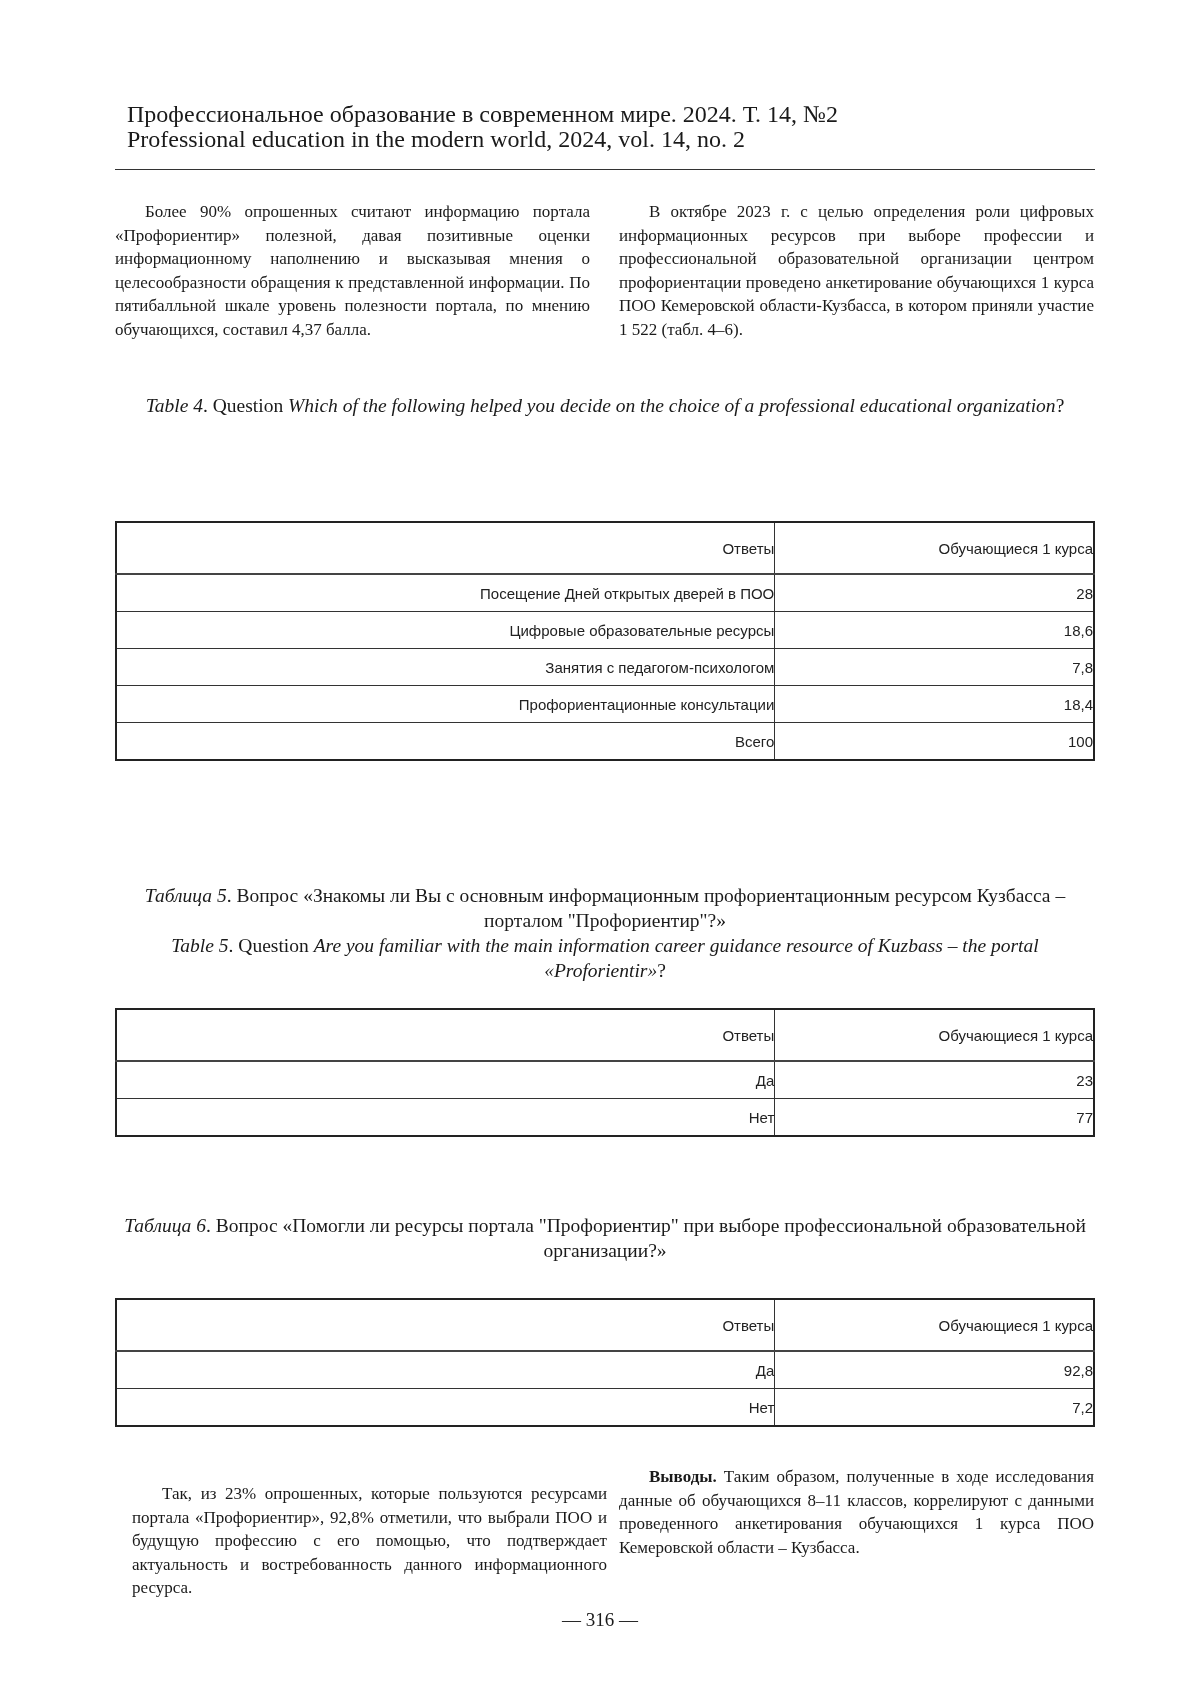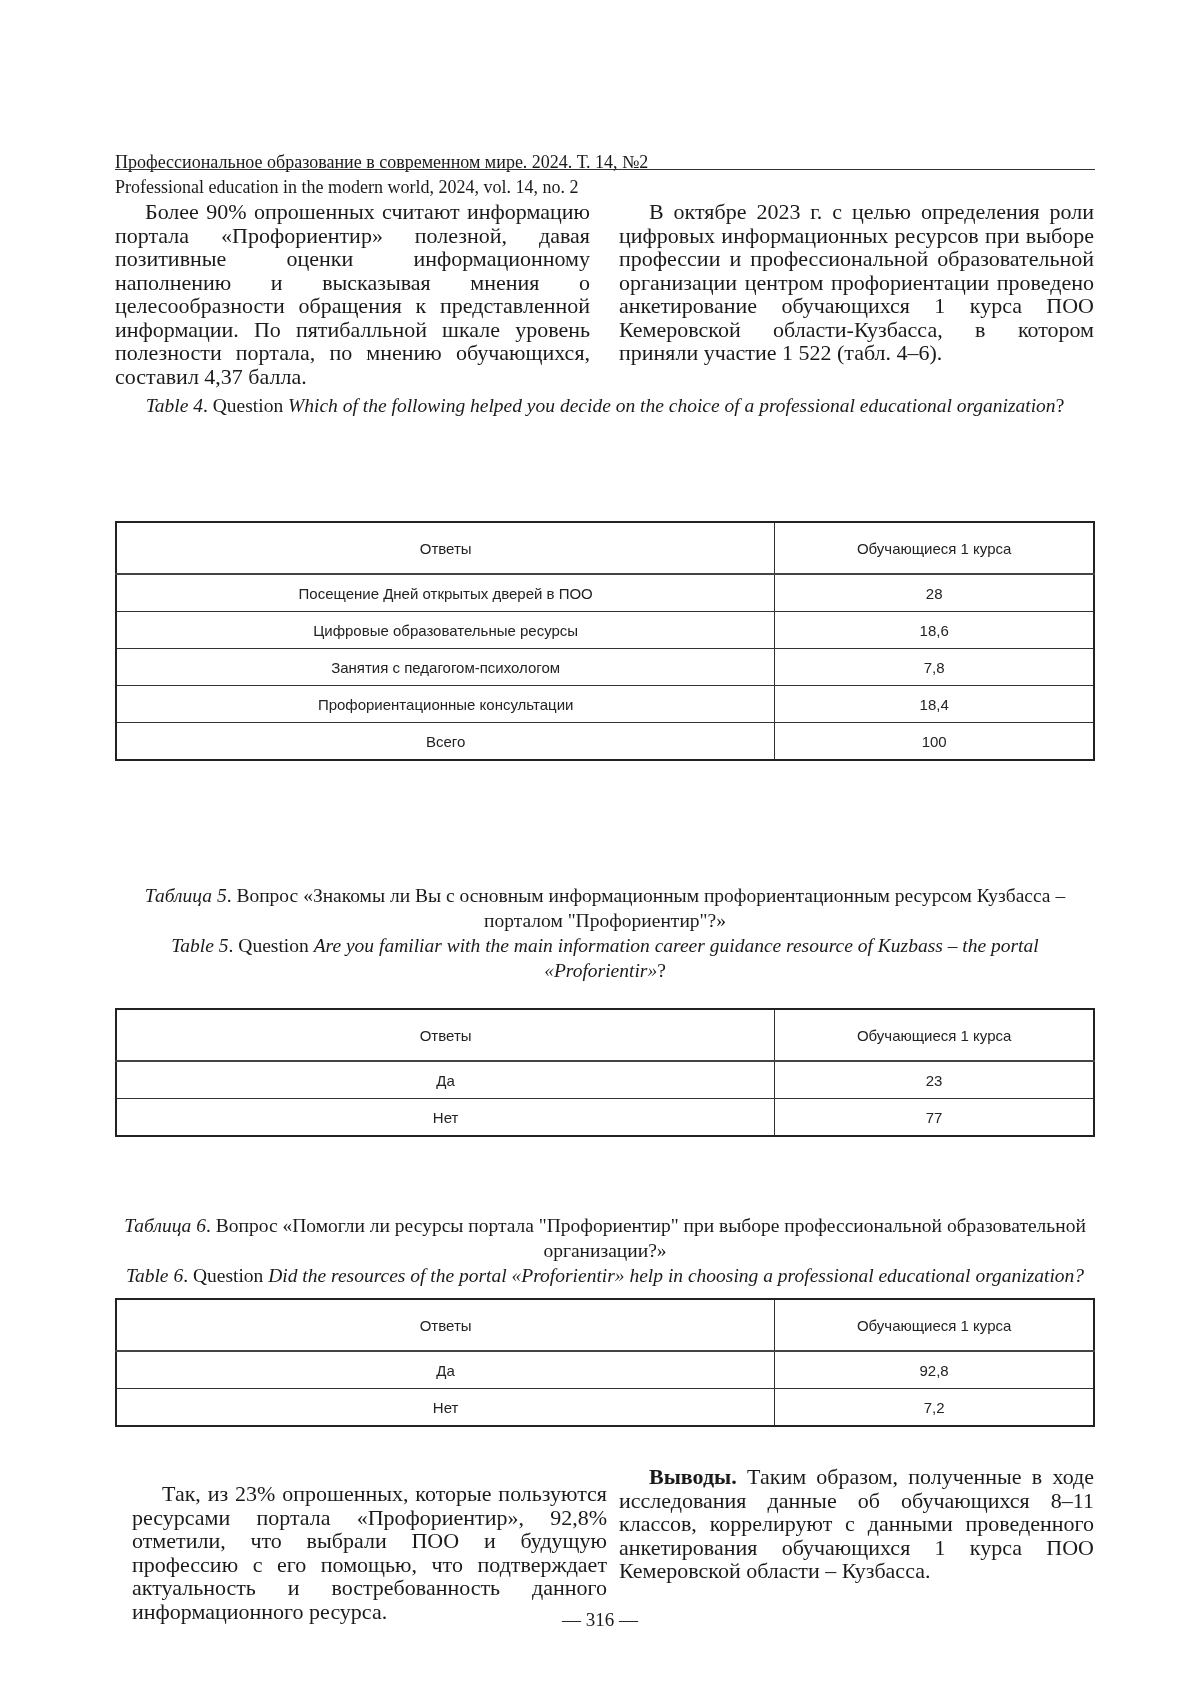--- a/index.html
+++ b/index.html
@@ -1,36 +1,36 @@
 <!DOCTYPE html>
 <html><head>
 <meta charset="utf-8">
 <style>
   html, body { margin: 0; padding: 0; background: #ffffff; }
   body { width: 1200px; height: 1697px; position: relative; overflow: hidden; color: #1a1a1a; }
   .serif { font-family: "Liberation Serif", "DejaVu Serif", serif; }
   .sans { font-family: "Liberation Sans", "DejaVu Sans", sans-serif; }
 
-  .header { position: absolute; left: 115px; top: 102px; width: 980px; font-size: 18px; line-height: 25px; margin-top: 48px; }
+  .header { position: absolute; left: 127px; top: 102px; width: 980px; font-size: 24px; line-height: 25px; }
   .header-rule { position: absolute; left: 115px; top: 169px; width: 980px; height: 0; border-top: 1.5px solid #333; }
 
-  .col { position: absolute; width: 475px; font-size: 22px; line-height: 23.5px; text-align: justify; text-indent: 30px; hyphens: auto; }
+  .col { position: absolute; width: 475px; font-size: 17px; line-height: 23.5px; text-align: justify; text-indent: 30px; hyphens: auto; }
   .col-left-top { left: 115px; top: 200px; }
   .col-right-top { left: 619px; top: 200px; }
   .col-left-bot { left: 115px; top: 1465px; }
   .col-right-bot { left: 619px; top: 1465px; }
 
   .caption { position: absolute; left: 115px; width: 980px; text-align: center; font-size: 19.5px; line-height: 25px; }
   .caption .it { font-style: italic; }
   .cap4 { top: 393px; }
   .cap5 { top: 883px; }
   .cap6 { top: 1173px; margin-top: 40px; }
 
   table.data { position: absolute; left: 115px; width: 980px; border-collapse: collapse; border: 2px solid #222; font-size: 15px; }
-  table.data td, table.data th { border: 1px solid #333; text-align: center; font-weight: normal; padding: 0; color: #222; }
+  table.data td, table.data th { border: 1px solid #333; text-align: right; font-weight: normal; padding: 0; color: #222; }
   table.data th { height: 50px; }
   table.data td { height: 36px; }
   table.data .c1 { width: 658px; }
   table.data .c2 { width: 318px; }
   table.data tr.head-row th { border-bottom: 2px solid #444; }
   .t4 { top: 521px; }
   .t5 { top: 1008px; }
   .t6 { top: 1298px; }
 
   .page-num { position: absolute; left: 0; width: 1200px; top: 1609px; text-align: center; font-size: 19px; }
@@ -98,21 +98,20 @@
       </tr>
   <tr>
         <td>Нет</td>
         <td>77</td>
       </tr>
 </tbody>
   </table>
 
 <div class="caption cap6 serif">
   <div><span class="it">Таблица 6</span><span>. Вопрос «Помогли ли ресурсы портала "Профориентир" при выборе профессиональной образовательной организации?»</span></div>
-  <div><span class="it">Table 6</span><span>. Question </span><span class="it">Did the resources of the portal «Proforientir» help in choosing a professional educational organization?</span><span></span></div>
 </div>
 
 <table class="data t6 sans">
   <tbody>
       <tr class="head-row">
     <th class="c1">Ответы</th>
     <th class="c2">Обучающиеся 1 курса</th>
   </tr>
   <tr>
         <td>Да</td>

